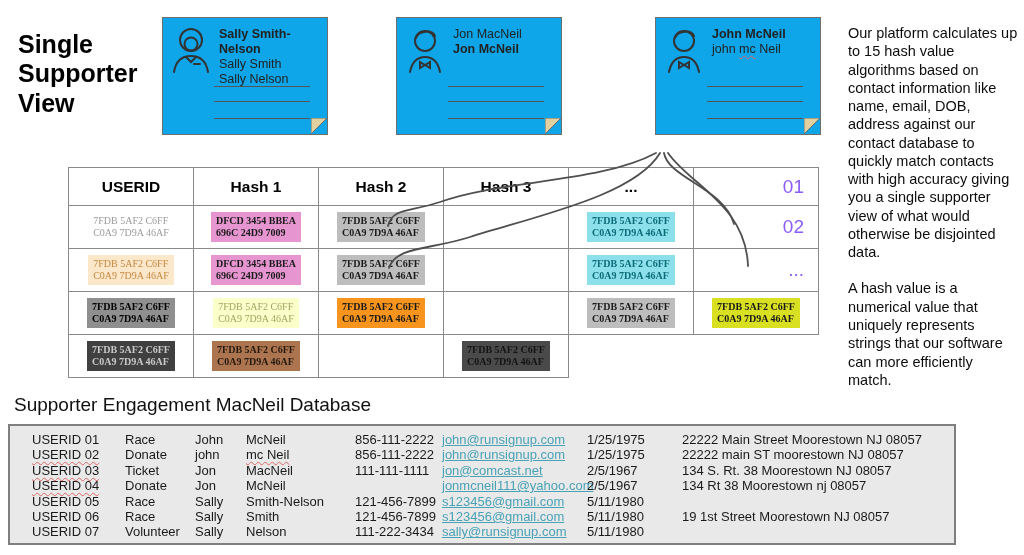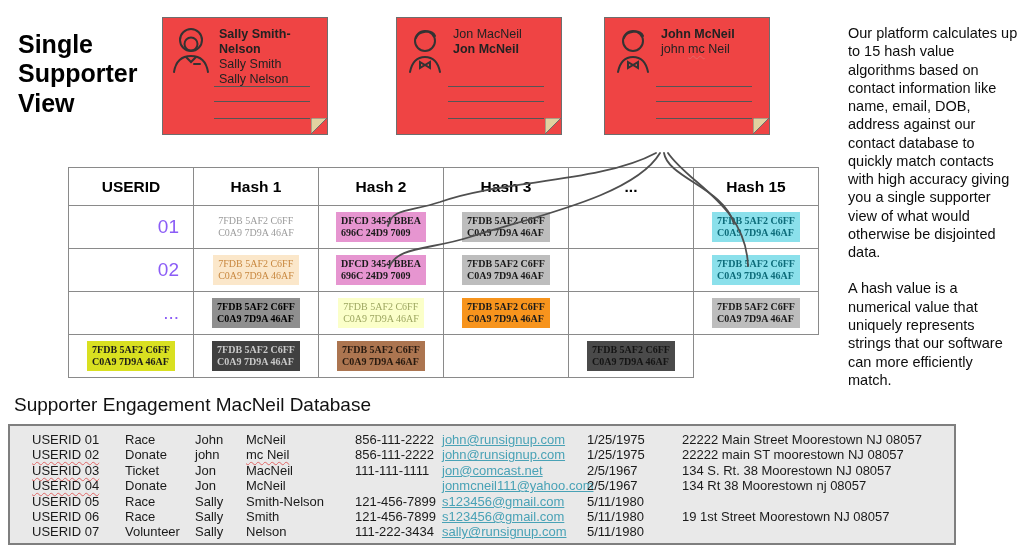--- a/index.html
+++ b/index.html
@@ -4,23 +4,23 @@
 <style>
   html,body{margin:0;padding:0;background:#ffffff;}
   .canvas{position:relative;width:1024px;height:555px;background:#fff;overflow:hidden;
           font-family:"Liberation Sans",sans-serif;color:#111;}
 
   
   .page-title{position:absolute;left:18px;top:30px;font-size:25px;font-weight:bold;
               line-height:1.17;white-space:pre-line;color:#000;}
 
   
-  .sticky{position:absolute;top:17px;width:166px;height:118px;background:#ef4444;
+  .sticky{position:absolute;top:17px;width:166px;height:118px;background:#0ea5e9;
           border:1.5px solid #6e6e6e;box-sizing:border-box;z-index:4;}
-  .sticky.s1{left:162px;} .sticky.s2{left:396px;} .sticky.s3{left:604px;}
+  .sticky.s1{left:162px;} .sticky.s2{left:396px;} .sticky.s3{left:655px;}
   .avatar-slot{position:absolute;left:7px;top:8px;width:42px;height:48px;}
   .names{position:absolute;left:56px;top:9px;font-size:12.5px;line-height:15px;color:#222;}
   .name-line.b{font-weight:bold;}
   .rule{position:absolute;left:51px;width:96px;border-top:1.2px solid #555;}
   .rule.r1{top:68px;} .rule.r2{top:83px;} .rule.r3{top:100px;}
   .fold{position:absolute;right:-1px;bottom:-1px;}
 
   
   .connectors{position:absolute;left:0;top:0;z-index:3;pointer-events:none;}
 
@@ -137,21 +137,20 @@
       <path d="M 668 153 C 690 185, 746 205, 748 266"></path>
     </g>
   </svg>
 
   <div id="hash-grid">
       <div class="hcell head">USERID</div>
       <div class="hcell head">Hash 1</div>
       <div class="hcell head">Hash 2</div>
       <div class="hcell head">Hash 3</div>
       <div class="hcell head">...</div>
-      <div class="hcell head">Hash 15</div>
       <div class="hcell uid">01</div>
       <div class="hcell data">
         <div class="hash-box" style="background: transparent; color: rgb(155, 155, 155); font-weight: normal;"><div>7FDB 5AF2 C6FF</div><div>C0A9 7D9A 46AF</div></div>
       </div>
       <div class="hcell data">
         <div class="hash-box" style="background: rgb(230, 149, 208); color: rgb(26, 26, 26); font-weight: bold;"><div>DFCD 3454 BBEA</div><div>696C 24D9 7009</div></div>
       </div>
       <div class="hcell data">
         <div class="hash-box" style="background: rgb(189, 189, 189); color: rgb(26, 26, 26); font-weight: bold;"><div>7FDB 5AF2 C6FF</div><div>C0A9 7D9A 46AF</div></div>
       </div>

